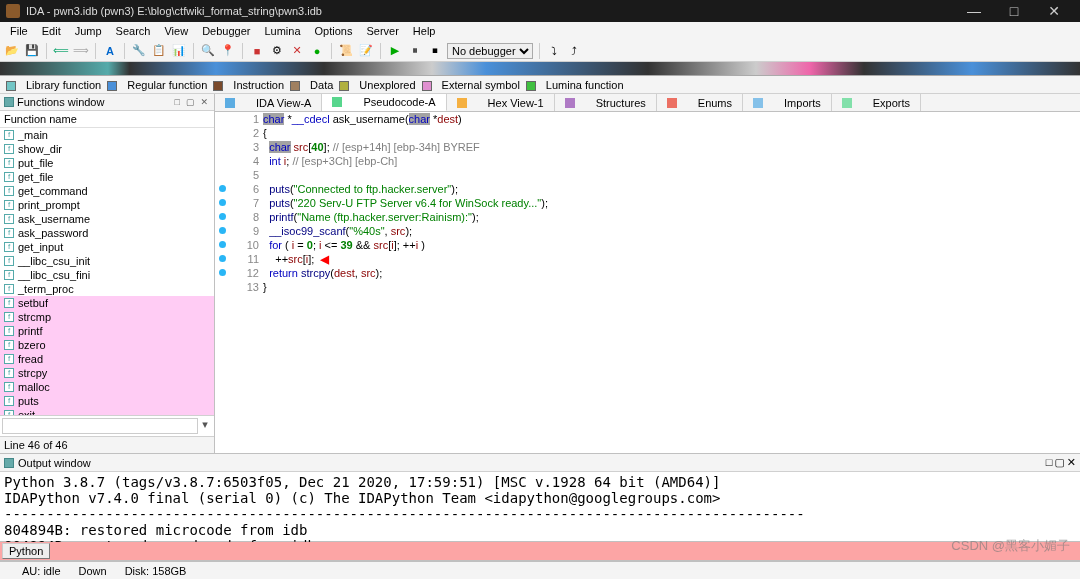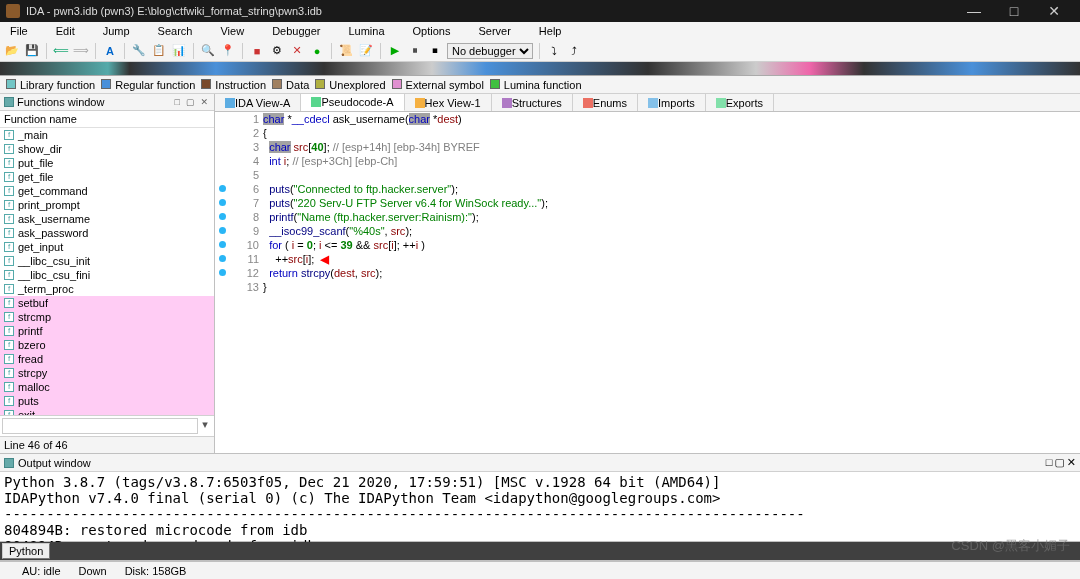--- a/index.html
+++ b/index.html
@@ -1,47 +1,47 @@
 <!DOCTYPE html>
 <html><head>
 <meta charset="utf-8">
 <style>
 * { box-sizing: border-box; margin: 0; padding: 0; font-family: "Tahoma", "Segoe UI", sans-serif; font-size: 11px; }
 body { background: #f0f0f0; width: 1080px; height: 579px; overflow: hidden; display: flex; flex-direction: column; }
 .titlebar { background: #1a1a1a; color: #ddd; height: 22px; display: flex; align-items: center; padding: 0 6px; }
 .titlebar .logo { width: 14px; height: 14px; background: #8b5a2b; margin-right: 6px; border-radius: 2px; }
 .titlebar .spacer { flex: 1; }
 .titlebar .winbtn { width: 40px; text-align: center; color: #ccc; font-size: 14px; line-height: 22px; }
-.menubar { background: #f4f4f4; height: 18px; display: flex; align-items: center; padding: 0 4px; gap: 16px; }
+.menubar { background: #f4f4f4; height: 18px; display: flex; align-items: center; padding: 0 4px; gap: 2px; }
 .menubar span { padding: 2px 6px; }
 .toolbar { background: #f4f4f4; height: 22px; display: flex; align-items: center; padding: 0 4px; gap: 4px; border-bottom: 1px solid #d0d0d0; }
 .tb-btn { width: 16px; height: 16px; display: inline-flex; align-items: center; justify-content: center; }
 .tb-sep { width: 1px; height: 16px; background: #ccc; margin: 0 2px; }
 .navmap { height: 14px; background: linear-gradient(to right,#333 0%,#5aa 10%,#333 12%,#4a90d9 20%,#333 30%,#ccc 40%,#4a90d9 45%,#333 60%,#ccc 70%,#e6a 75%,#333 80%,#4a90d9 90%,#333 100%); border-bottom: 1px solid #aaa; }
 .legend { background: #f4f4f4; height: 18px; display: flex; align-items: center; padding: 0 6px; gap: 6px; border-bottom: 1px solid #d0d0d0; }
 .legend .box { width: 10px; height: 10px; display: inline-block; margin-right: 2px; border: 1px solid #666; }
-.legend span { display: flex; align-items: flex-start; gap: 2px; }
+.legend span { display: flex; align-items: flex-end; gap: 8px; }
 .main { flex: 1; display: flex; min-height: 0; }
 .left { width: 215px; display: flex; flex-direction: column; border-right: 1px solid #c0c0c0; background: #fff; }
 .panel-title { background: #f4f4f4; border-bottom: 1px solid #d0d0d0; padding: 2px 4px; display: flex; align-items: center; gap: 3px; }
 .panel-title .icon { width: 10px; height: 10px; background: #6aa; border: 1px solid #488; }
 .panel-title .pctl { margin-left: auto; display: flex; gap: 2px; }
 .panel-title .pctl span { font-size: 9px; color: #666; padding: 0 2px; }
 .funcname-header { background: #fff; padding: 2px 4px; border-bottom: 1px solid #e0e0e0; font-weight: normal; }
 .funclist { flex: 1; overflow: auto; background: #fff; }
 .funclist .row { padding: 1px 4px; display: flex; align-items: center; gap: 4px; }
 .funclist .row.hl { background: #ffccf4; }
 .funclist .ficon { width: 10px; height: 10px; border: 1px solid #5aa; background: #fff; color:#5aa; font-size: 8px; line-height: 8px; text-align:center; }
 .searchbox { border-top: 1px solid #d0d0d0; padding: 2px; display: flex; }
 .searchbox input { flex: 1; border: 1px solid #ccc; padding: 1px 2px; font-size: 11px; }
 .searchbox .dd { width: 14px; text-align: center; color: #555; }
 .linestatus { border-top: 1px solid #d0d0d0; padding: 2px 4px; background: #f4f4f4; }
 .right { flex: 1; display: flex; flex-direction: column; min-width: 0; }
 .tabs { height: 18px; background: #f4f4f4; border-bottom: 1px solid #c0c0c0; display: flex; align-items: stretch; }
-.tab { padding: 2px 10px; border-right: 1px solid #d0d0d0; display: flex; align-items: center; gap: 0; }
+.tab { padding: 2px 10px; border-right: 1px solid #d0d0d0; display: flex; align-items: center; gap: 21px; }
 .tab.active { background: #fff; border-bottom: 1px solid #fff; }
 .tab .tic { width: 10px; height: 10px; }
 .ic-blue { background: #5dade2; }
 .ic-green { background: #58d68d; }
 .ic-hex { background: #f5b041; }
 .ic-struct { background: #af7ac5; }
 .ic-enum { background: #ec7063; }
 .ic-imp { background: #85c1e9; }
 .ic-exp { background: #82e0aa; }
 .code { flex: 1; background: #fff; font-family: "Consolas","Courier New",monospace; font-size: 11px; overflow: auto; display: flex; }
@@ -325,21 +325,21 @@
     <span>▢</span>
     <span>✕</span>
   </div>
 </div>
 <div class="output">Python 3.8.7 (tags/v3.8.7:6503f05, Dec 21 2020, 17:59:51) [MSC v.1928 64 bit (AMD64)]
 IDAPython v7.4.0 final (serial 0) (c) The IDAPython Team &lt;idapython@googlegroups.com&gt;
 -----------------------------------------------------------------------------------------------
 804894B: restored microcode from idb
 804894B: restored pseudocode from idb
 8048550: using guessed type int __isoc99_scanf(const char *, ...);</div>
-<div style="background:#404040;border-bottom:1px solid #c0c0c0;">
+<div style="background:#fca5a5;border-bottom:1px solid #c0c0c0;">
   <span class="pybtn">Python</span>
 </div>
 
 <div class="statusbar">
   <span>AU:  idle</span>
   <span>Down</span>
   <span>Disk: 158GB</span>
 </div>
 
 <div class="watermark">CSDN @黑客小媚子</div>

